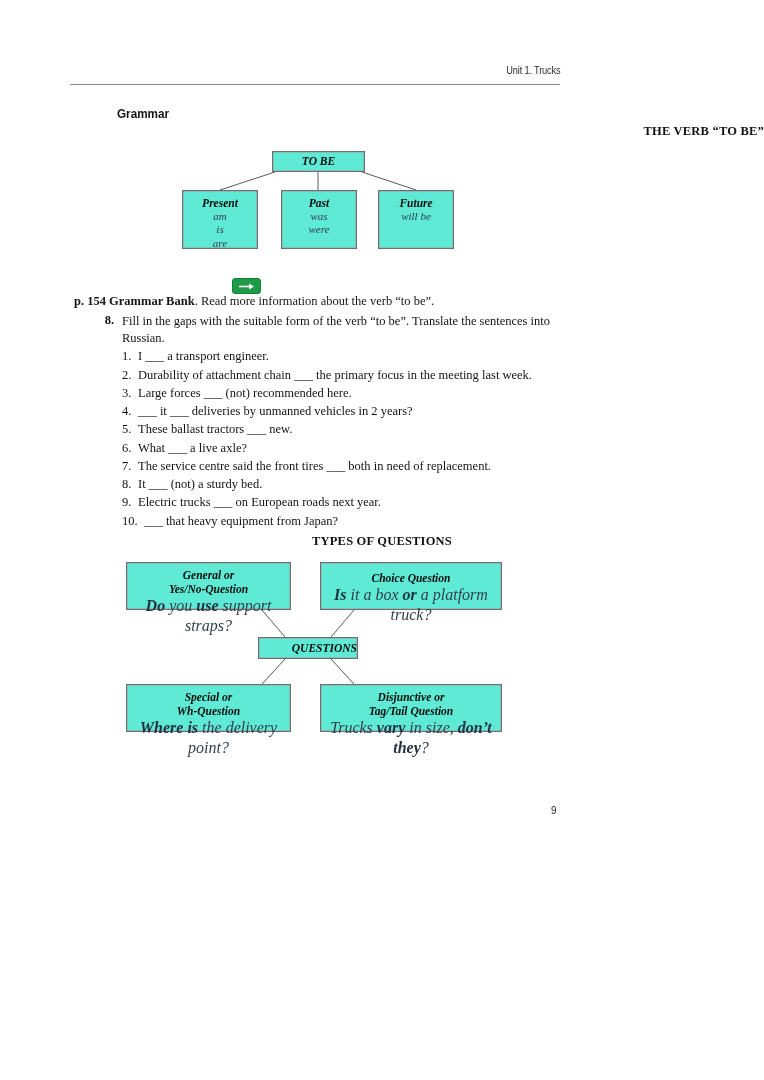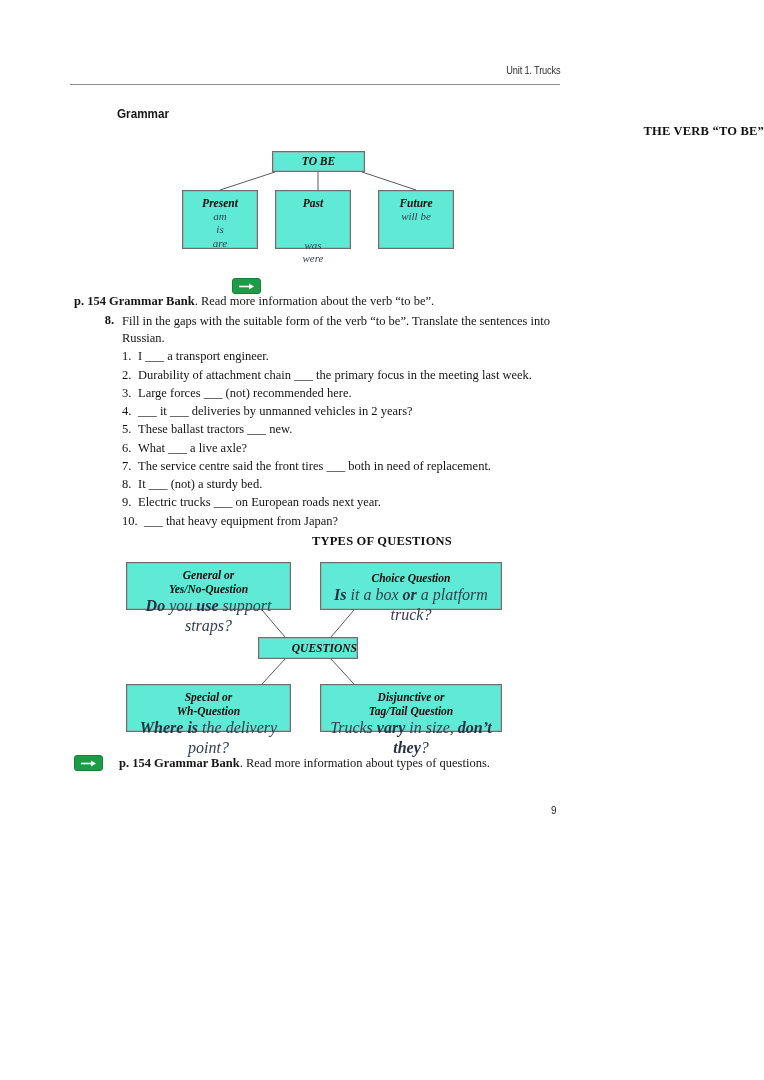--- a/index.html
+++ b/index.html
@@ -200,23 +200,23 @@
     <span class="hd">TO BE</span>
   </div>
 
   <div class="dbox" style="left:182px; top:190px; width:76px; height:59px; padding-top:5px;">
     <span class="hd">Present</span>
     <span class="sub" style="white-space:pre-line;">am
 is
 are</span>
   </div>
 
-  <div class="dbox" style="left:275px; top:190px; width:76px; height:59px; padding-top:5px;">
+  <div class="dbox" style="left:281px; top:190px; width:76px; height:59px; padding-top:5px;">
     <span class="hd">Past</span>
-    <span class="sub" style="white-space:pre-line;margin-top:29px;">was
+    <span class="sub" style="white-space:pre-line;">was
 were</span>
   </div>
 
   <div class="dbox" style="left:378px; top:190px; width:76px; height:59px; padding-top:5px;">
     <span class="hd">Future</span>
     <span class="sub" style="white-space:pre-line;">will be</span>
   </div>
 
   <div class="gb-row" style="top:278px; left:74px;flex-direction:column;">
     <span class="gb-badge">
@@ -274,25 +274,16 @@
     <span class="hd">Wh-Question</span>
     <span class="ex"><b>Where is</b><span> the delivery point?</span></span>
   </div>
 
   <div class="dbox" style="left:320px; top:684px; width:182px; height:48px; padding-top:5px;">
     <span class="hd">Disjunctive or</span>
     <span class="hd">Tag/Tail Question</span>
     <span class="ex"><span>Trucks </span><b>vary</b><span> in size, </span><b>don’t they</b><span>?</span></span>
   </div>
 
-  <div class="gb-row" style="top:755px; left:74px;">
-    <span class="gb-badge">
-      <svg width="17" height="9" viewBox="0 0 17 9" aria-hidden="true">
-        <line x1="1" y1="4.5" x2="12" y2="4.5" stroke="#ffffff" stroke-width="1.6"></line>
-        <polygon points="11,1.4 16,4.5 11,7.6" fill="#ffffff"></polygon>
-      </svg>
-    </span>
-    <span class="gb-text"><b>p. 154 Grammar Bank</b><span>. Read more information about types of questions.</span></span>
-  </div>
 
   <div class="page-num">9</div>
 
 </div>
 
 </body></html>

